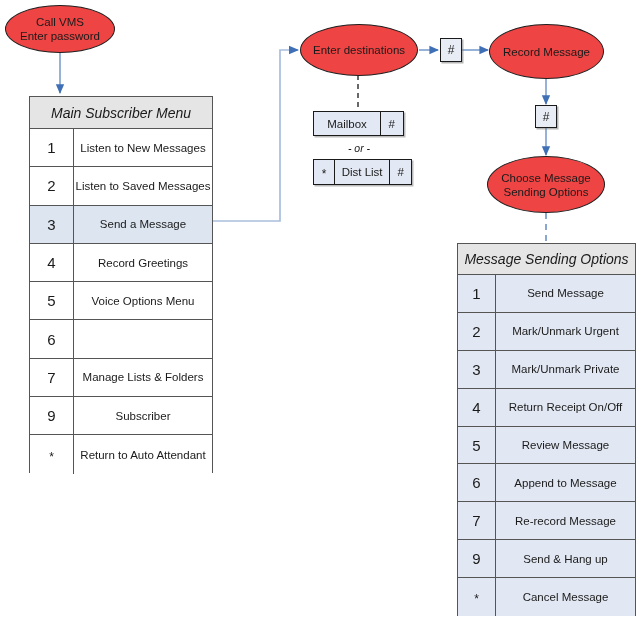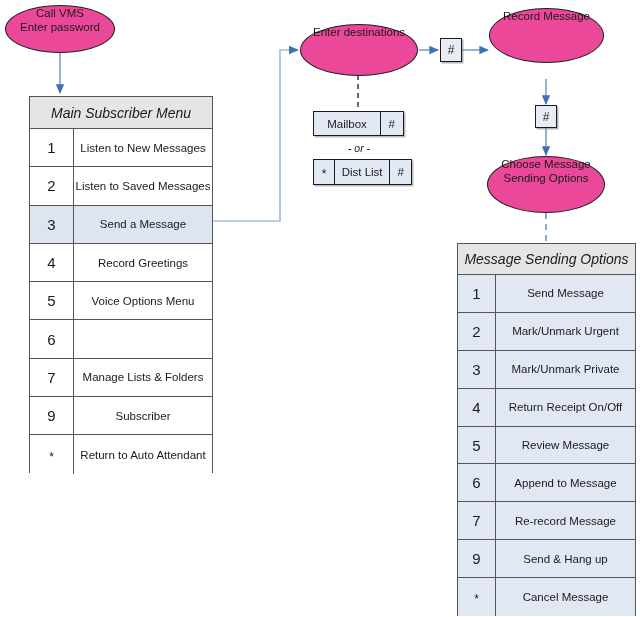--- a/index.html
+++ b/index.html
@@ -28,23 +28,23 @@
     height: 617px;
     pointer-events: none;
   }
 
   
   .ellipse {
     position: absolute;
     box-sizing: border-box;
     border: 1.4px solid #1f1f1f;
     border-radius: 50%;
-    background: #ec4899;
-    display: flex;
-    align-items: flex-start;
+    background: #ef4444;
+    display: flex;
+    align-items: center;
     justify-content: center;
     text-align: center;
     font-size: 11.5px;
     line-height: 14px;
     color: #1a1a1a;
   }
   .ellipse span { display: block; }
 
   
   .keybox {
@@ -216,21 +216,21 @@
       <div class="labelcol">Return to Auto Attendant</div>
     </div>
   </div>
 
   <div class="ellipse" id="enter-destinations-node" style="left:300px; top:24px; width:118px; height:52px;">
     <span>Enter destinations</span>
   </div>
 
   <div class="keybox" style="left:440px; top:38px; width:22px; height:24px;">#</div>
 
-  <div class="ellipse" id="record-message-node" style="left:489px; top:8px; width:115px; height:55px;">
+  <div class="ellipse" id="record-message-node" style="left:489px; top:24px; width:115px; height:55px;">
     <span>Record Message</span>
   </div>
 
   <div class="keybox" style="left:535px; top:105px; width:22px; height:23px;">#</div>
 
   <div class="ellipse" id="choose-options-node" style="left:487px; top:156px; width:118px; height:57px;">
     <div>
       <span>Choose Message</span>
       <span>Sending Options</span>
     </div>

